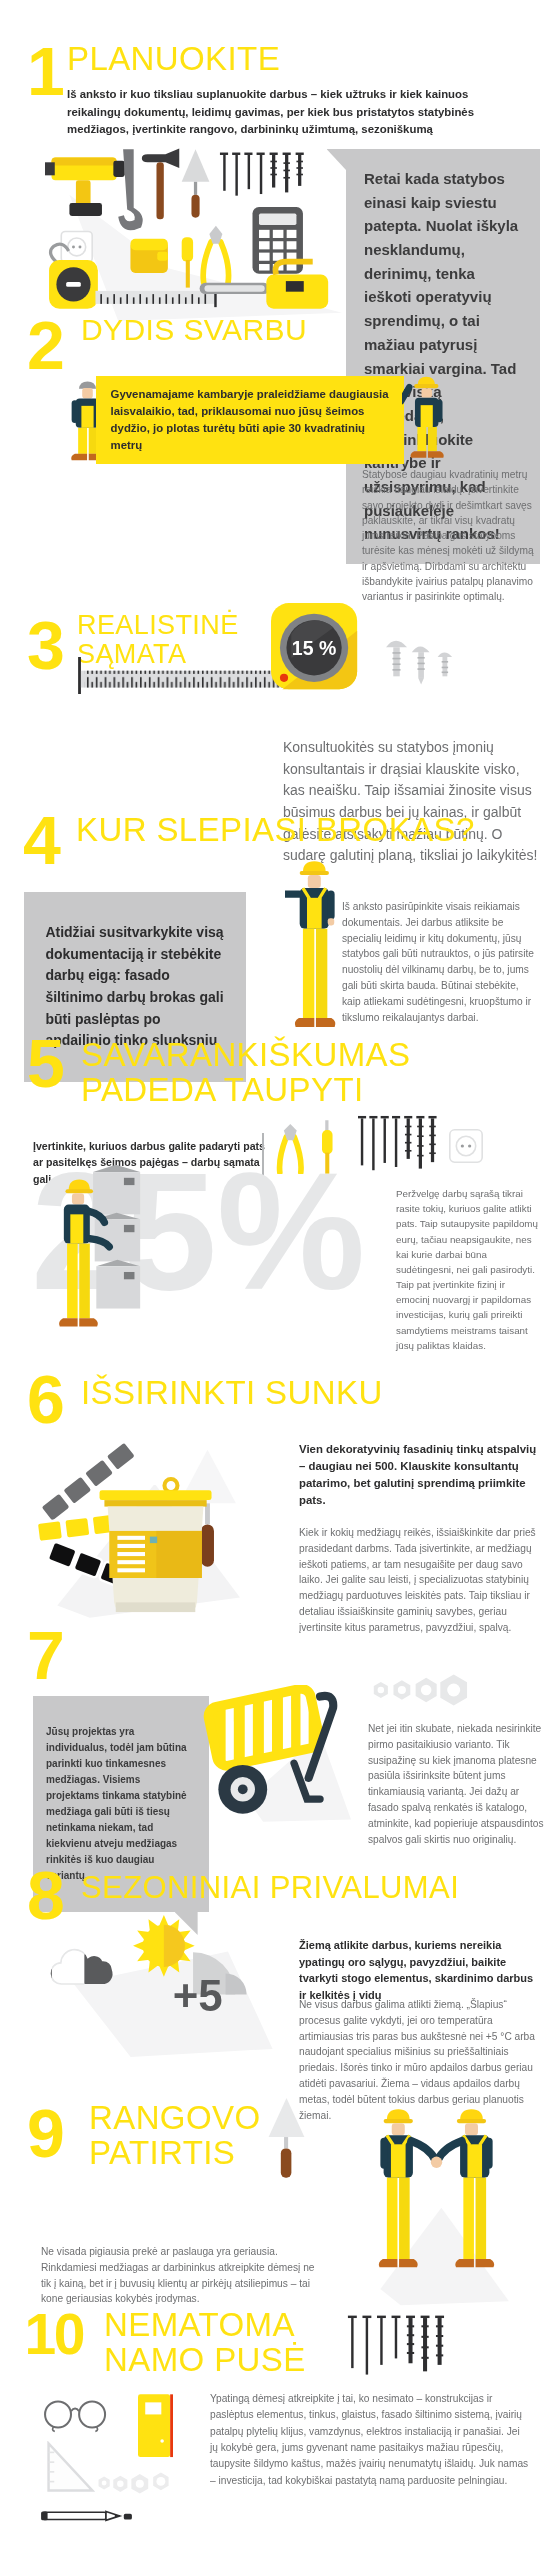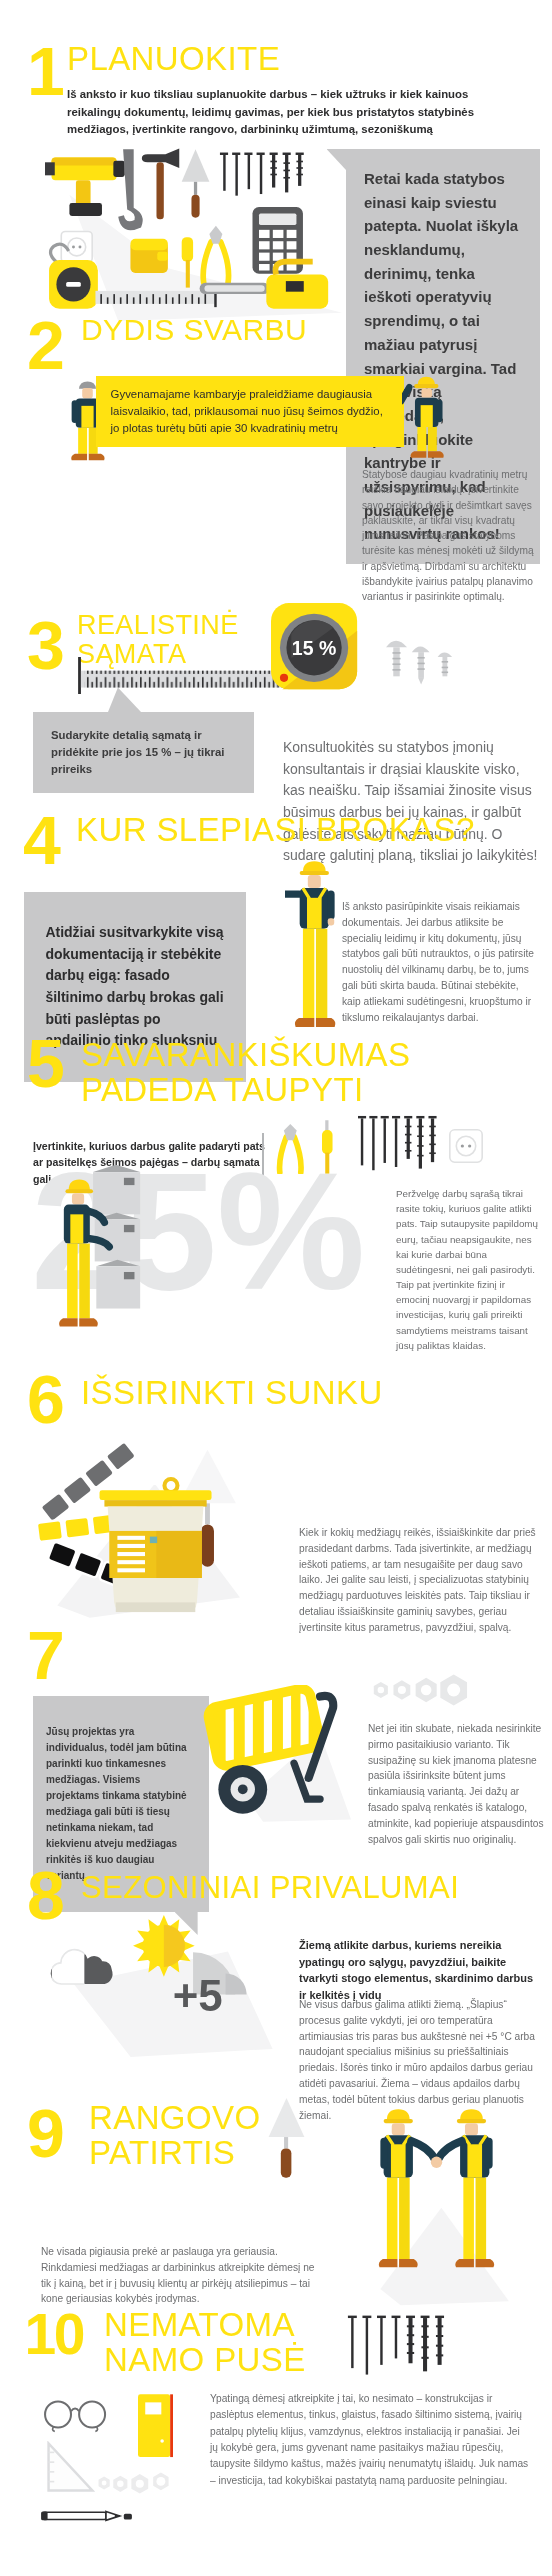--- a/index.html
+++ b/index.html
@@ -5,21 +5,21 @@
   *{margin:0;padding:0;box-sizing:border-box}
   body{font-family:"Liberation Sans",sans-serif;background:#fff}
   #page{position:relative;width:553px;height:2576px;background:#fff;overflow:hidden}
   .abs{position:absolute}
   .num{position:absolute;color:#ffe211;font-weight:bold;line-height:.9;letter-spacing:-1.6px}
   .title{position:absolute;color:#ffe211;font-weight:normal;letter-spacing:0.4px;white-space:pre-line;line-height:1.06}
   .lead{position:absolute;color:#2d2d2e;font-weight:bold}
   .para{position:absolute;color:#6e6f71}
   .bubble{position:absolute;background:#c8c8c9;color:#3c3c3d;font-weight:bold}
   .wedge{position:absolute;background:#c8c8c9}
-  .banner{position:absolute;background:#ffe211;color:#2d2d2e;font-weight:normal;display:flex;align-items:center}
+  .banner{position:absolute;background:#ffe211;color:#2d2d2e;font-weight:bold;display:flex;align-items:center}
   .bigGray{position:absolute;color:#a6a8aa;font-weight:bold;line-height:1}
   .watermark{position:absolute;color:#e6e7e8;font-weight:bold;line-height:1;z-index:0}
   .z1{z-index:1}
   svg{display:block}
 </style>
 </head>
 <body>
 
 <div id="page">
 
@@ -232,24 +232,20 @@
         <rect x="10" y="41" width="10" height="2"></rect>
       <rect x="41" y="26" width="9" height="2"></rect>
         <rect x="41" y="33" width="9" height="2"></rect>
         <rect x="41" y="40" width="9" height="2"></rect>
       <rect x="71" y="31" width="8" height="2"></rect>
         <rect x="71" y="38" width="8" height="2"></rect>
         <rect x="71" y="44" width="8" height="2"></rect>
     </g>
   </svg>
 
-  <div class="bubble" style="left:33px;top:712px;width:221px;min-height:73px;padding:14.6px 18px;font-size:11.4px;line-height:1.5">
-    <div class="wedge" style="left:75px;top:-24.4px;width:33px;height:24.4px;clip-path:polygon(30% 0,100% 100%,0 100%)"></div>
-    <span>Sudarykite detalią sąmatą ir pridėkite prie jos 15 % – jų tikrai prireiks</span>
-  </div>
   <div class="para" style="left:283px;top:737px;width:259px;font-size:14px;line-height:1.55">Konsultuokitės su statybos įmonių konsultantais ir drąsiai klauskite visko, kas neaišku. Taip išsamiai žinosite visus būsimus darbus bei jų kainas, ir galbūt galėsite atsisakyti mažiau būtinų. O sudarę galutinį planą, tiksliai jo laikykitės!</div>
 
   <div class="num" style="left:23px;top:810px;font-size:68px">4</div>
   <div class="title" style="left:76px;top:813px;font-size:33px">KUR SLEPIASI BROKAS?</div>
 
   <div class="bubble" style="left:24.4px;top:892px;width:222px;min-height:138px;padding:30px 21px;font-size:14px;line-height:1.55;color:#2d2d2e">
     <span>Atidžiai susitvarkykite visą dokumentaciją ir stebėkite darbų eigą: fasado šiltinimo darbų brokas gali būti paslėptas po apdailinio tinko sluoksniu</span>
   </div>
 
   <svg class="abs z1" style="left:285px;top:858px" width="57" height="191" viewBox="0 0 70 235">
@@ -394,20 +390,21 @@
       <rect x="16" y="76" width="34" height="5" fill="#fff"></rect>
         <rect x="16" y="86" width="34" height="5" fill="#fff"></rect>
         <rect x="16" y="96" width="34" height="5" fill="#fff"></rect>
         <rect x="16" y="106" width="34" height="5" fill="#fff"></rect>
         <rect x="16" y="116" width="34" height="5" fill="#fff"></rect>
       <rect x="56" y="77" width="9" height="8" fill="#6fb1b4"></rect>
       <rect x="14" y="158" width="98" height="12" fill="#e0ddcc"></rect>
     </g>
   </svg>
 
+  <div class="lead" style="left:299px;top:1441px;width:241px;font-size:11.4px;line-height:1.5">Vien dekoratyvinių fasadinių tinkų atspalvių – daugiau nei 500. Klauskite konsultantų patarimo, bet galutinį sprendimą priimkite pats.</div>
   <div class="para" style="left:299px;top:1525px;width:246px;font-size:10.2px;line-height:1.55">Kiek ir kokių medžiagų reikės, išsiaiškinkite dar prieš prasidedant darbms. Tada įsivertinkite, ar medžiagų ieškoti patiems, ar tam nesugaišite per daug savo laiko. Jei galite sau leisti, į specializuotas statybinių medžiagų parduotuves leiskitės pats. Taip tiksliau ir detaliau išsiaiškinsite gaminių savybes, geriau įvertinsite kitus parametrus, pavyzdžiui, spalvą.</div>
 
   <div class="num" style="left:27px;top:1625px;font-size:68px">7</div>
 
   <svg class="abs" style="left:371px;top:1673px" width="99" height="34" viewBox="0 0 122 42">
     <g fill="#e7e8e9">
       <polygon points="12,11 20.7,16 20.7,26 12,31 3.3,26 3.3,16"></polygon>
       <polygon points="38,9 48.4,15 48.4,27 38,33 27.6,27 27.6,15"></polygon>
       <polygon points="68,6 81,13.5 81,28.5 68,36 55,28.5 55,13.5"></polygon>
       <polygon points="102,2 118.5,11.5 118.5,30.5 102,40 85.5,30.5 85.5,11.5"></polygon>

